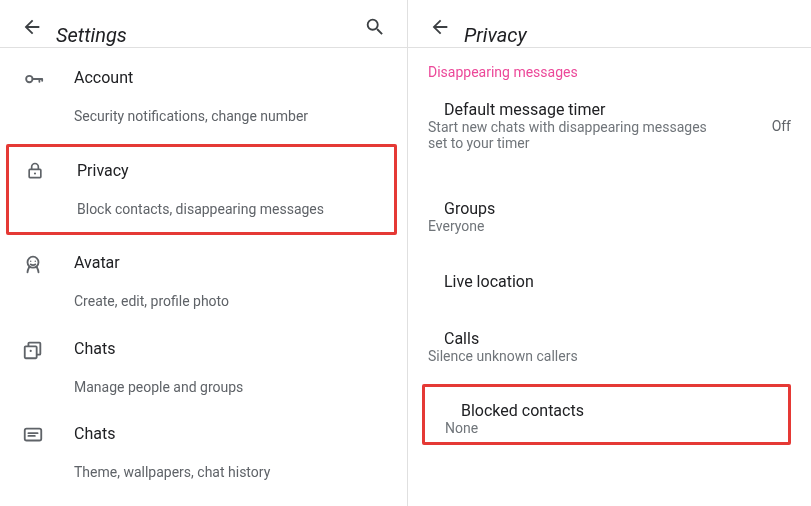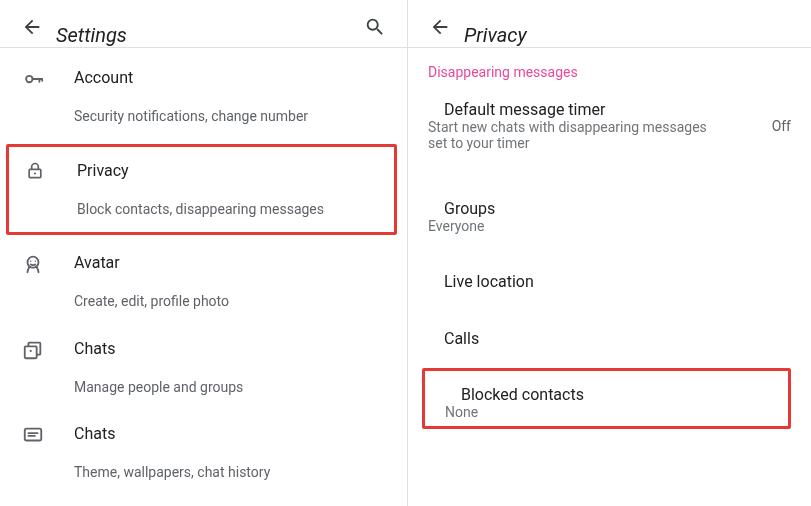--- a/index.html
+++ b/index.html
@@ -215,20 +215,21 @@
       <div class="txt">
         <div class="t1">Live location</div>
       </div>
     </div>
 
     <div style="height:18px"></div>
 
     <div class="r-item">
       <div class="txt">
         <div class="t1">Calls</div>
+        <div class="t2">Silence unknown callers</div>
       </div>
     </div>
 
     <div style="height:10px"></div>
 
     <div class="r-item hl hl-right">
       <div class="txt">
         <div class="t1">Blocked contacts</div>
         <div class="t2">None</div>
       </div>

